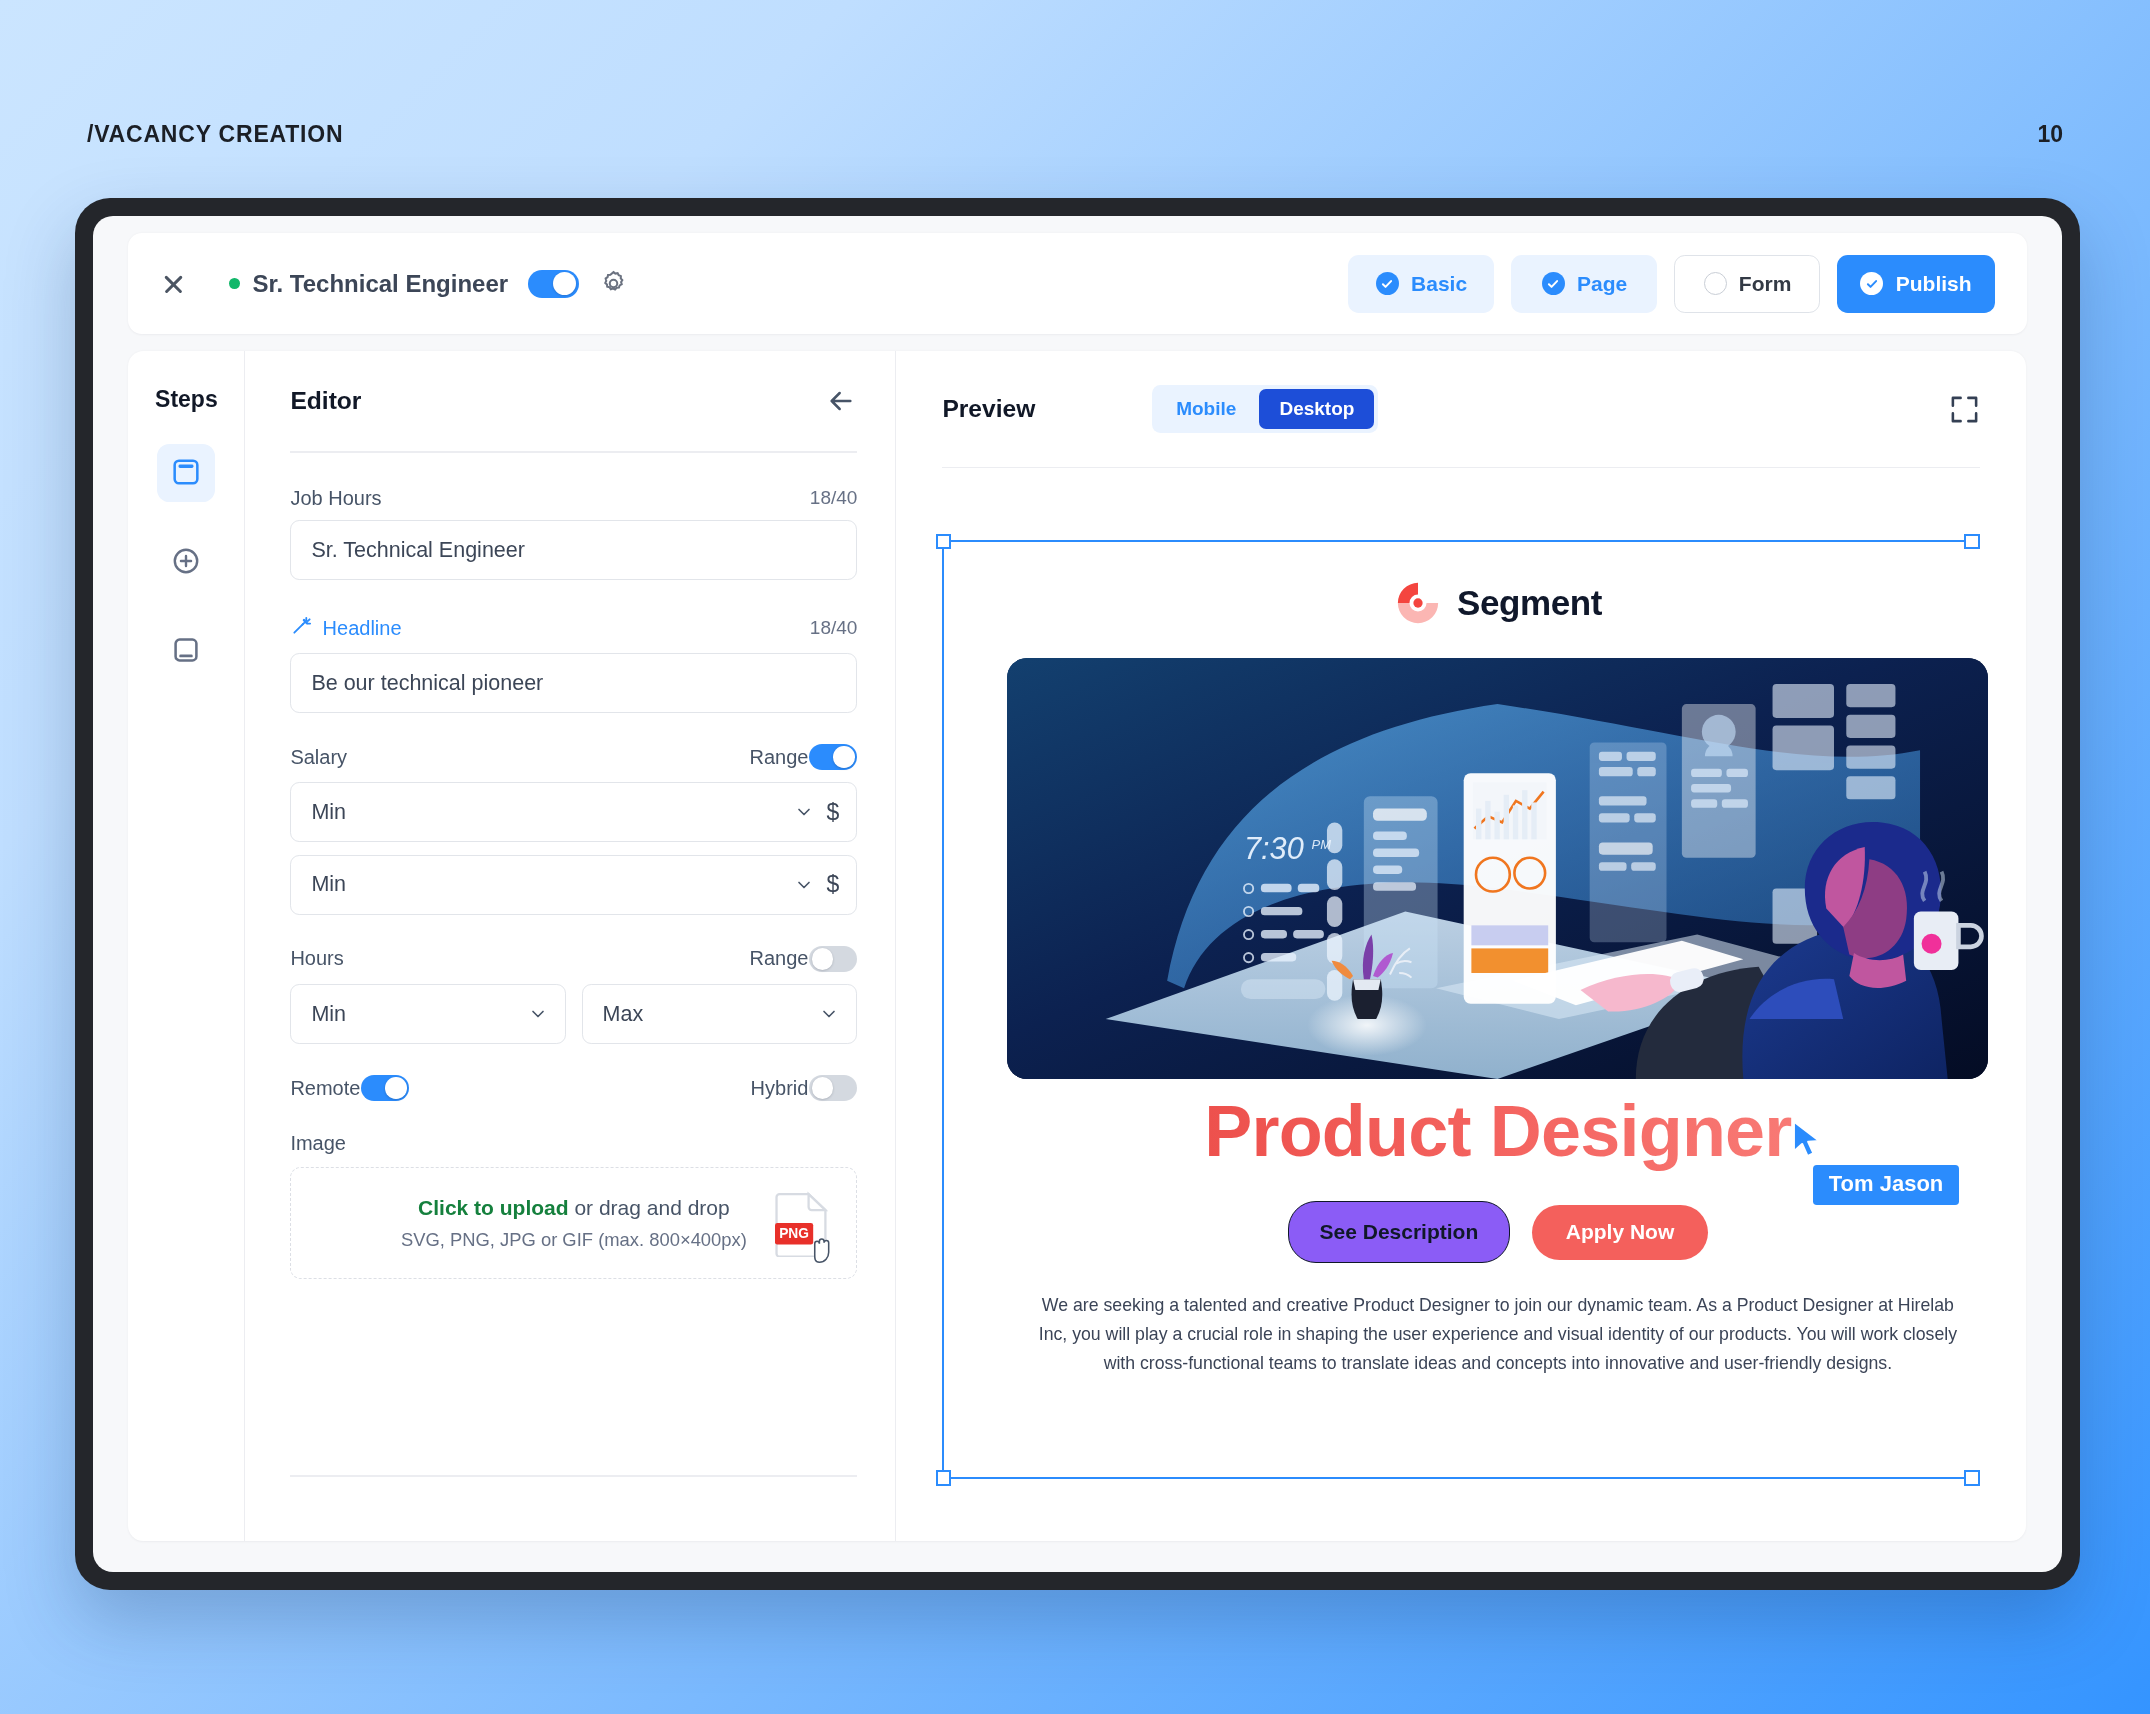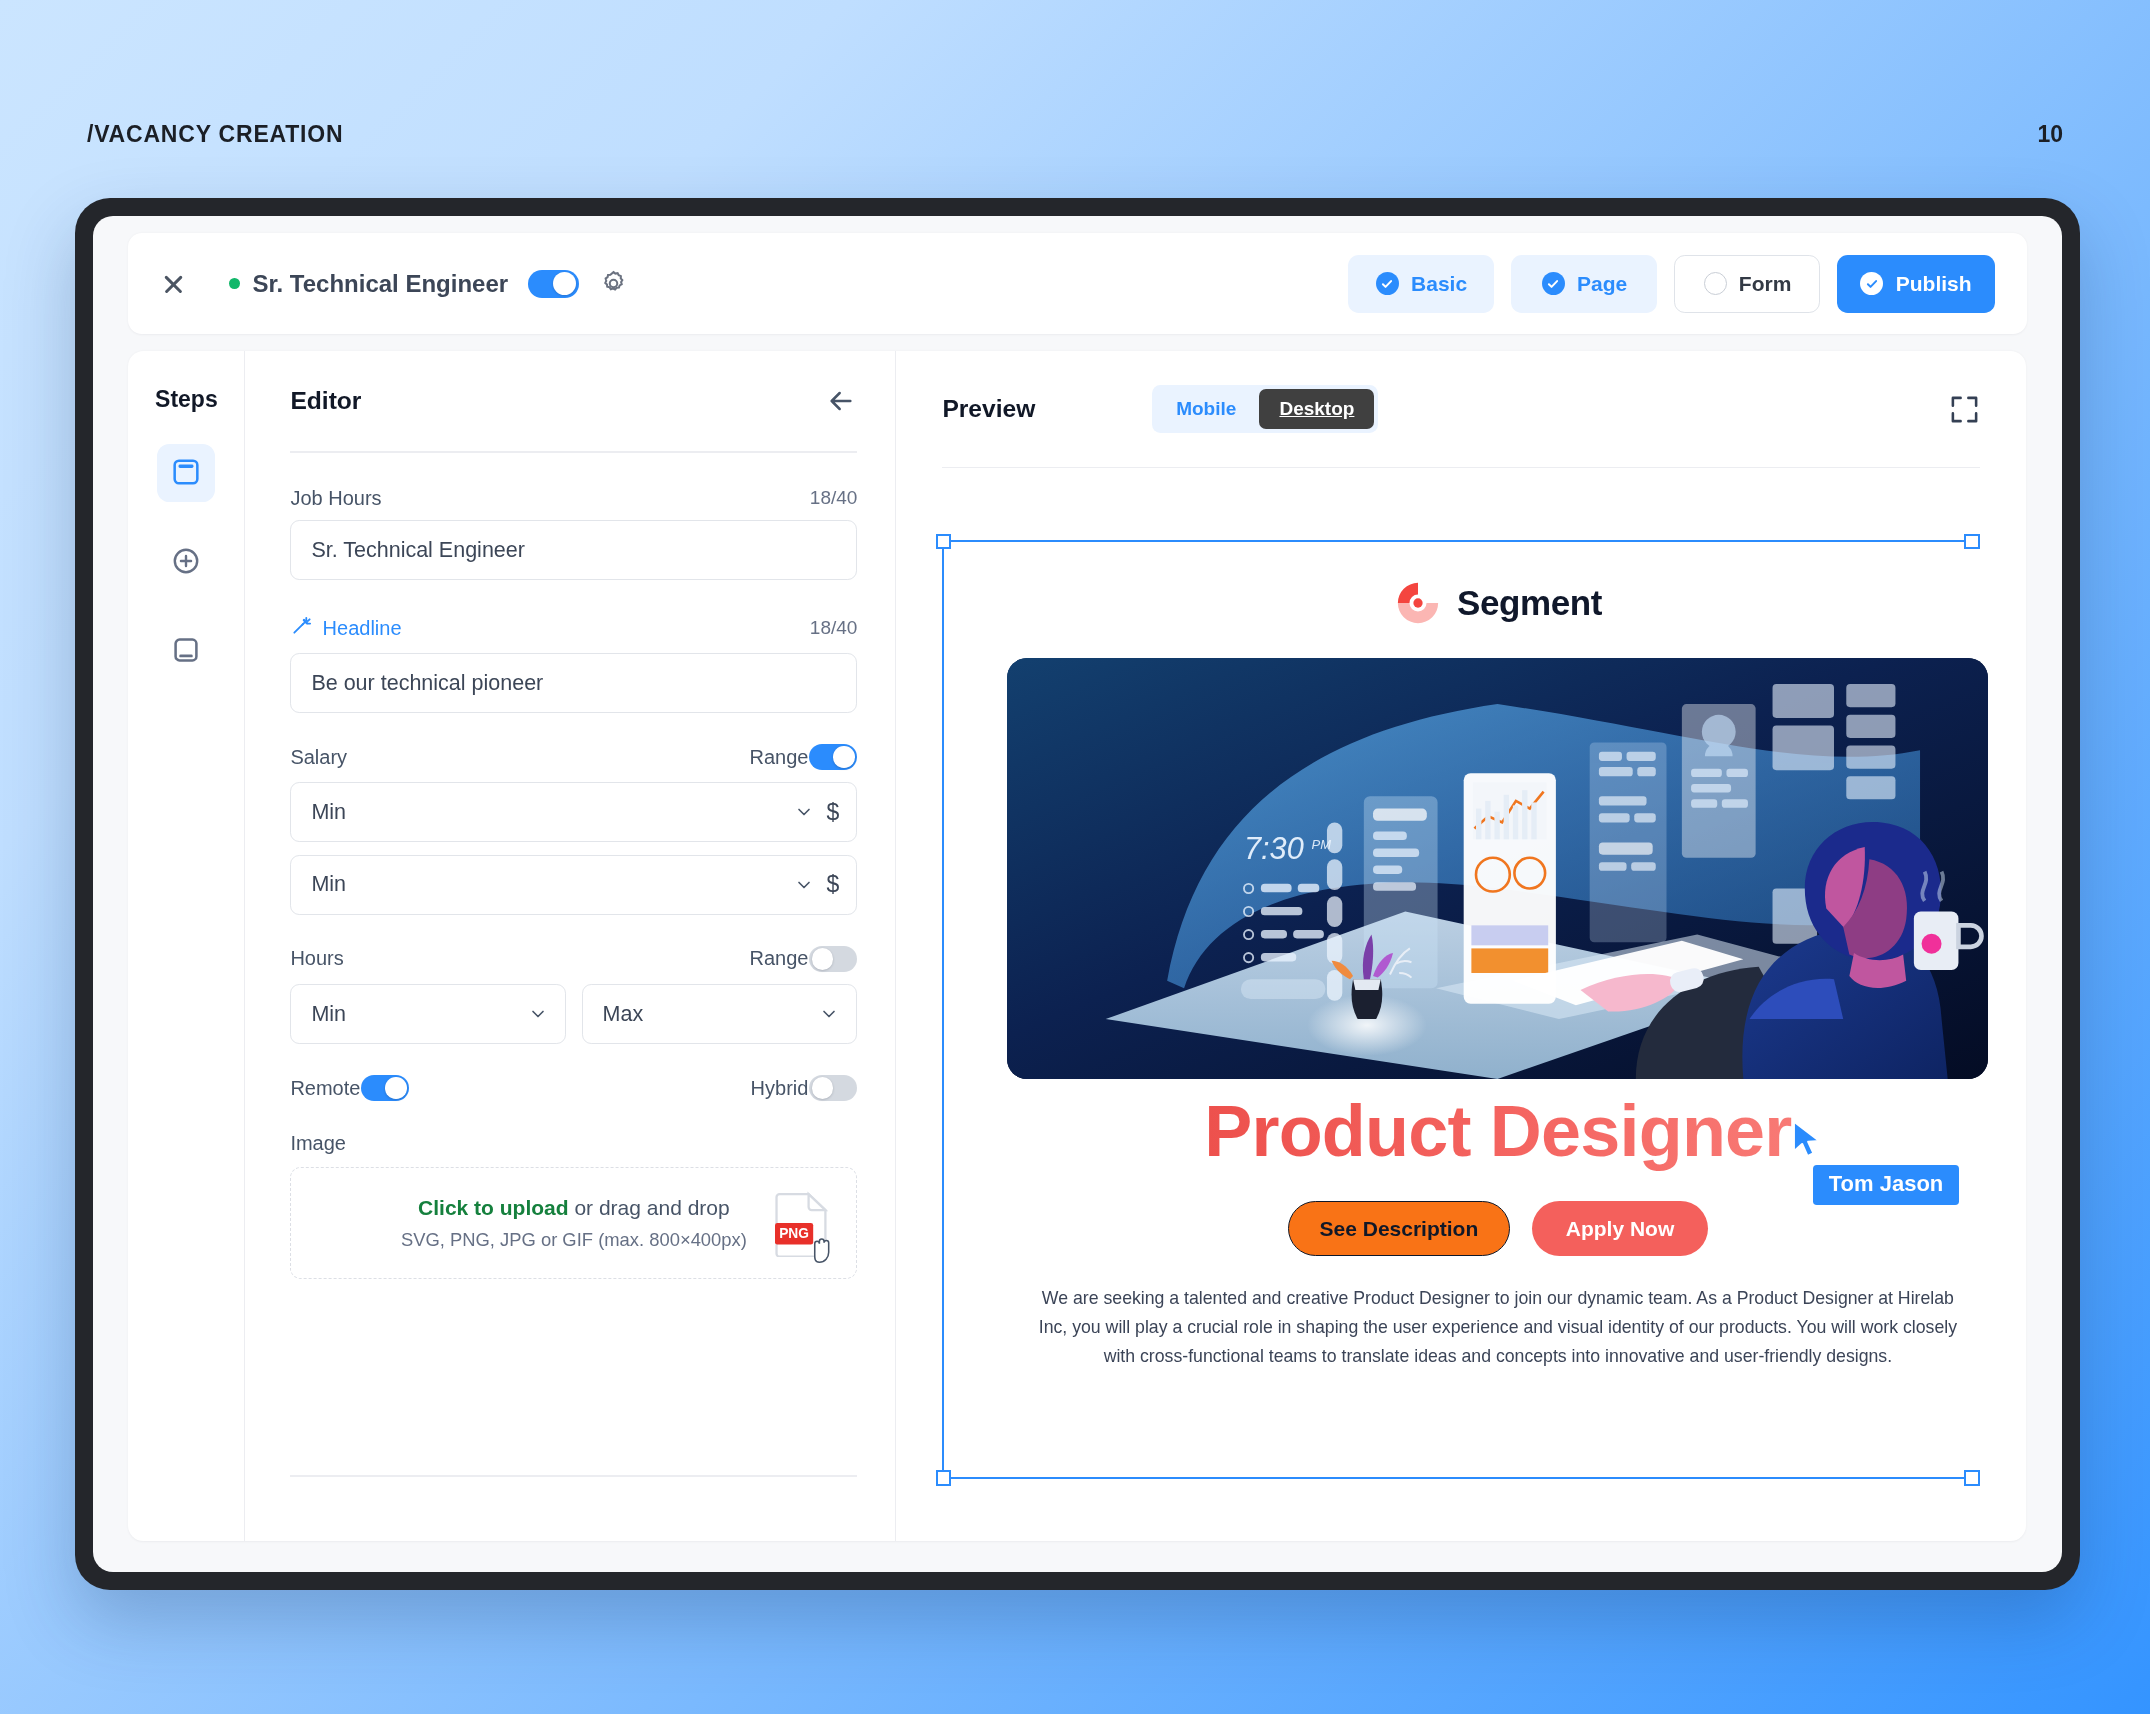--- a/index.html
+++ b/index.html
@@ -219,21 +219,21 @@
   .segmented {
     margin-left: 117px;
     background: #eaf3ff; border-radius: 8.4px; padding: 3.8px;
     display: flex; gap: 3.1px;
   }
   .seg {
     height: 40px; padding: 0 20px; border-radius: 7px;
     display: flex; align-items: center; justify-content: center;
     font-size: 19px; font-weight: 600; color: #2b8cfd; cursor: pointer;
   }
-  .seg.active { background: #404040; color: #fff; text-decoration: underline; }
+  .seg.active { background: #1d4ed8; color: #fff; }
   .expand { margin-left: auto; width: 31px; height: 31px; cursor: pointer; }
   .pv-rule { margin-top: 34px; height: 1.2px; background: #ecedf1; }
 
   
   .sel {
     position: absolute; left: 46px; top: 189px;
     width: 1031px; height: 939px;
     border: 2.3px solid #2b8cfd;
   }
   .handle {
@@ -264,22 +264,22 @@
   .ad-role {
     margin-top: 10.8px; text-align: center;
     font-size: 72px; font-weight: 700; letter-spacing: -0.8px;
     background: linear-gradient(90deg, #e8433f 0%, #f4635f 50%, #fb8a85 100%);
     -webkit-background-clip: text; background-clip: text; color: transparent;
   }
   .ad-cta {
     margin-top: 29px; display: flex; align-items: center; justify-content: center; gap: 21.5px;
   }
   .btn-outline {
-    height: 55px; padding: 0 31px; border-radius: 28px;
-    border: 1.5px solid #101828; background: #f97316; color: #101828;
+    height: 62px; padding: 0 31px; border-radius: 28px;
+    border: 1.5px solid #101828; background: #8b5cf6; color: #101828;
     font-size: 21px; font-weight: 700; cursor: pointer;
     display: flex; align-items: center; justify-content: center;
   }
   .btn-apply {
     height: 55px; padding: 0 34px; border-radius: 28px;
     background: #f4605c; color: #fff;
     font-size: 21px; font-weight: 700; cursor: pointer;
     display: flex; align-items: center; justify-content: center;
   }
   .ad-desc {

